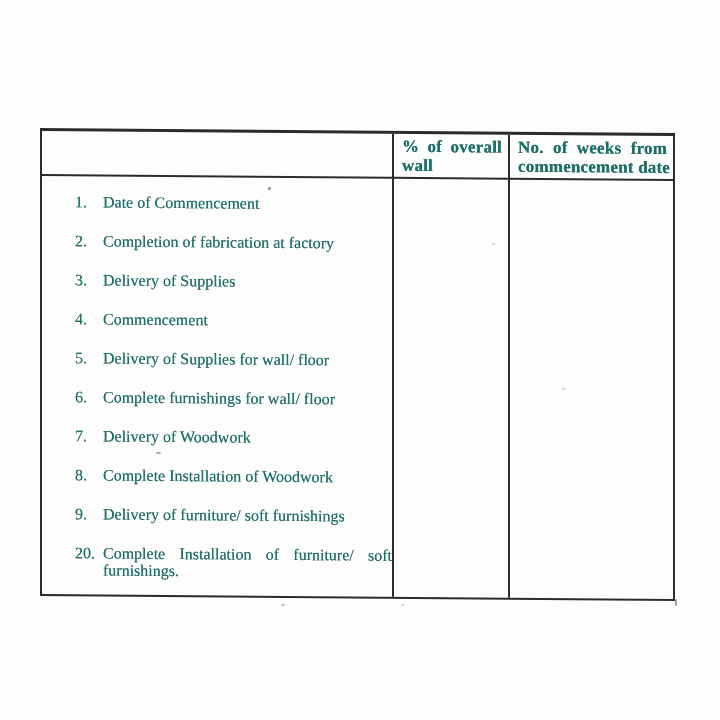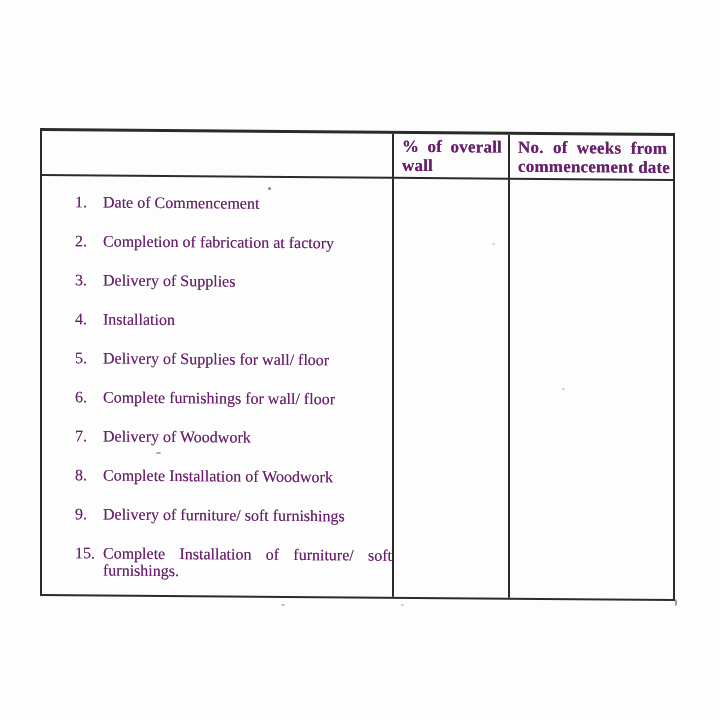--- a/index.html
+++ b/index.html
@@ -7,21 +7,21 @@
     padding: 0;
     background: #ffffff;
   }
   .scan-page {
     position: relative;
     width: 720px;
     height: 720px;
     background: #fdfdfd;
     overflow: hidden;
     font-family: "Liberation Serif", "DejaVu Serif", serif;
-    color: #701a75;
+    color: #0f766e;
   }
   .doc-table {
     position: absolute;
     left: 40px;
     top: 128px;
     width: 635px;
     height: 468px;
     box-sizing: border-box;
     border: 2px solid #2b2b2b;
     border-top-width: 3px;
@@ -115,21 +115,21 @@
         <span class="itext"><span class="l-plain">Completion of fabrication at factory</span></span>
       </div>
 
       <div class="item">
         <span class="inum">3.</span>
         <span class="itext"><span class="l-plain">Delivery of Supplies</span></span>
       </div>
 
       <div class="item">
         <span class="inum">4.</span>
-        <span class="itext"><span class="l-plain">Installation</span></span>
+        <span class="itext"><span class="l-plain">Commencement</span></span>
       </div>
 
       <div class="item">
         <span class="inum">5.</span>
         <span class="itext"><span class="l-plain">Delivery of Supplies for wall/ floor</span></span>
       </div>
 
       <div class="item">
         <span class="inum">6.</span>
         <span class="itext"><span class="l-plain">Complete furnishings for wall/ floor</span></span>
@@ -144,21 +144,21 @@
         <span class="inum">8.</span>
         <span class="itext"><span class="l-plain">Complete Installation of Woodwork</span></span>
       </div>
 
       <div class="item">
         <span class="inum">9.</span>
         <span class="itext"><span class="l-plain">Delivery of furniture/ soft furnishings</span></span>
       </div>
 
       <div class="item">
-        <span class="inum">15.</span>
+        <span class="inum">20.</span>
         <span class="itext">
           <span class="jline" style="display:block;">Complete Installation of furniture/ soft</span>
           <span class="l-plain" style="display:block;">furnishings.</span>
         </span>
       </div>
 
     </div>
 
     <div class="cell v-line"></div>
     <div class="cell v-line"></div>

